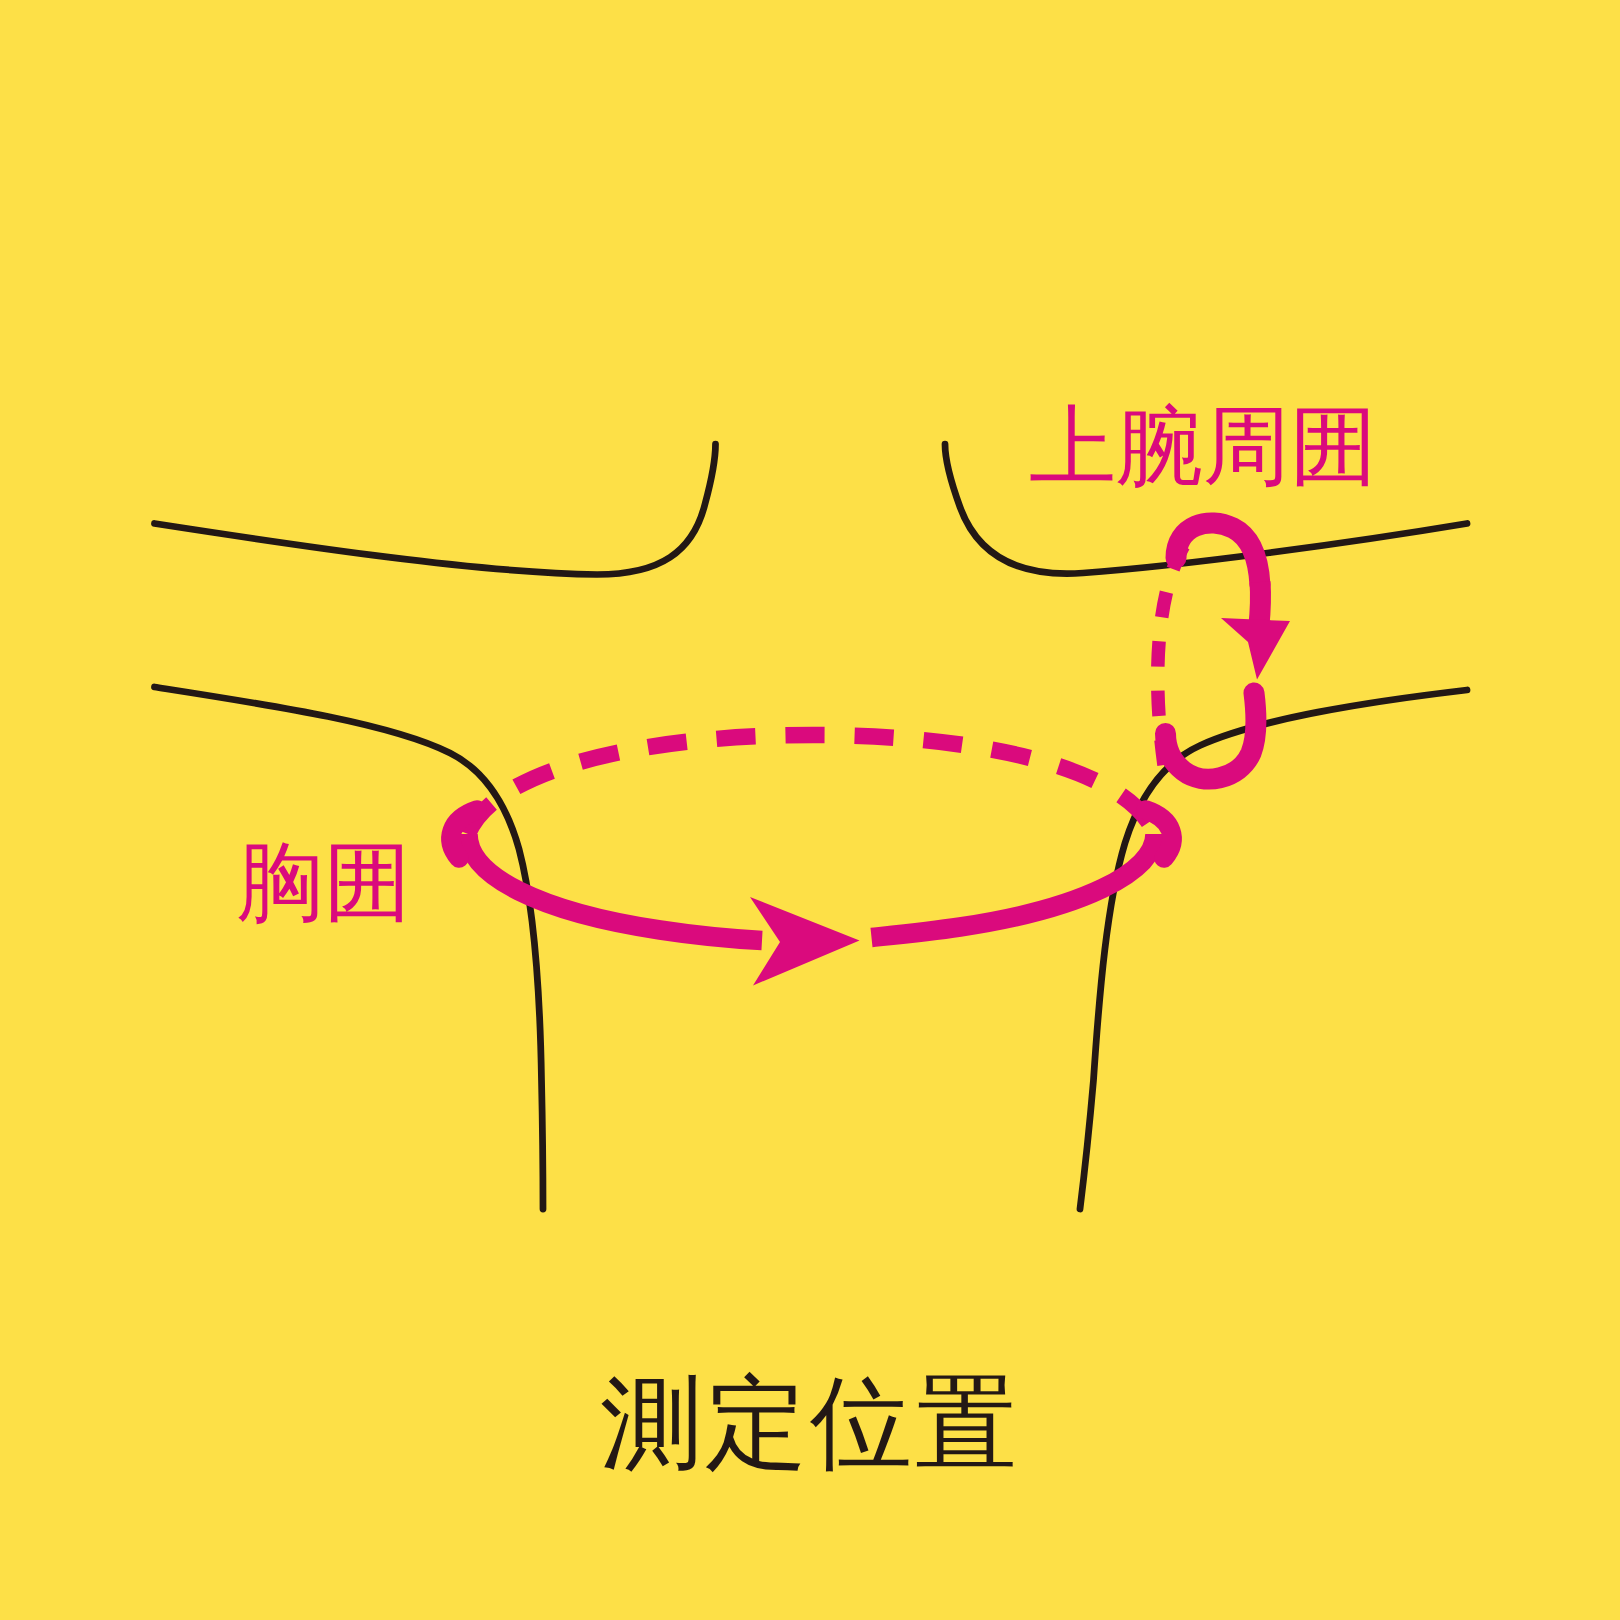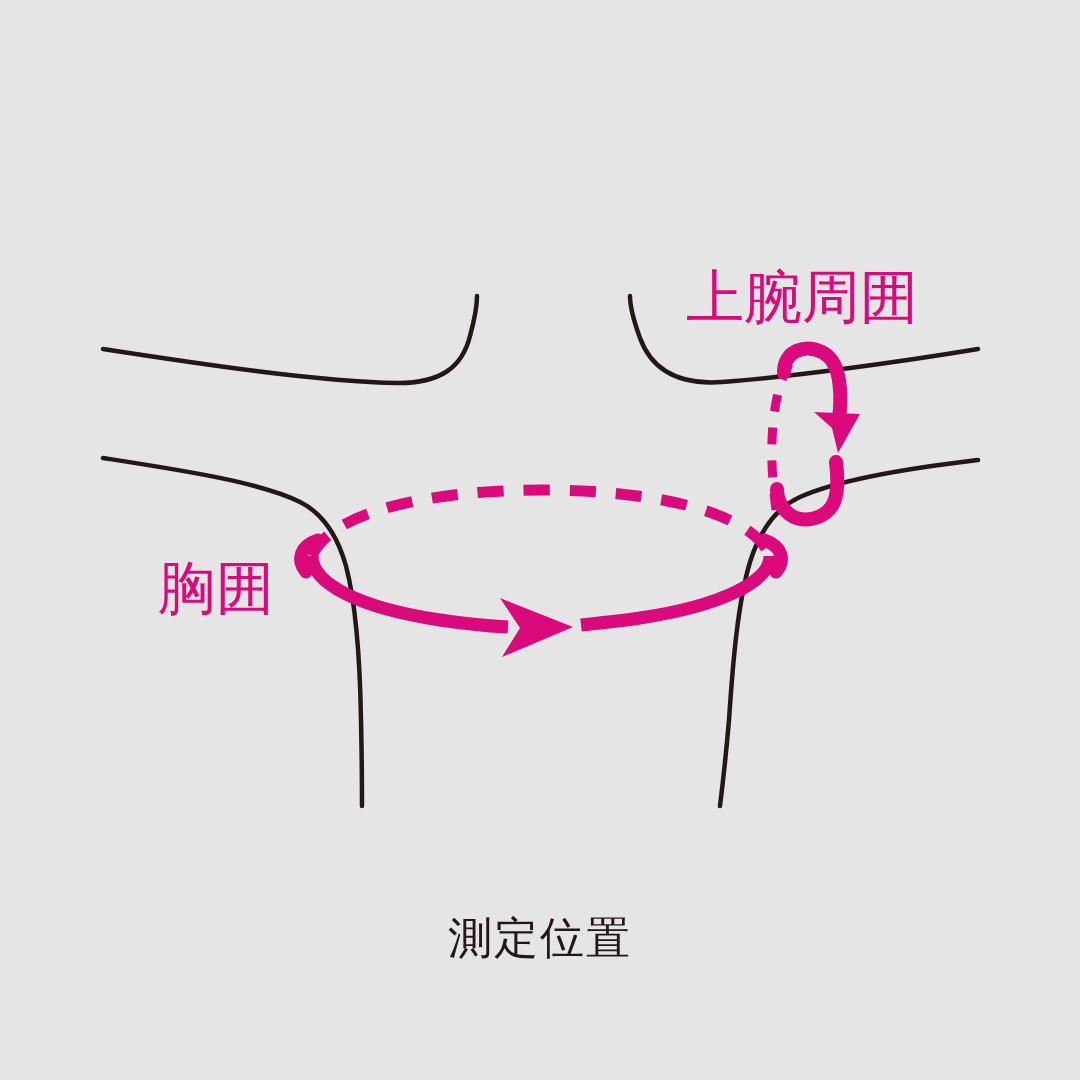--- a/index.html
+++ b/index.html
@@ -10,21 +10,21 @@
   body {
     width: 1080px;
     height: 1080px;
     overflow: hidden;
     font-family: "DejaVu Sans", "Liberation Sans", sans-serif;
   }
   #figure-root {
     position: relative;
     width: 1080px;
     height: 1080px;
-    background: #e5e5e5;
+    background: #fde047;
   }
   #figure-svg {
     position: absolute;
     left: 0;
     top: 0;
     width: 1080px;
     height: 1080px;
     display: block;
   }
   .jp-label {
@@ -51,21 +51,21 @@
     color: #da0a7d;
     white-space: nowrap;
     margin-top: 28px;
   }
   .caption {
     position: absolute;
     left: 0;
     top: 916px;
     width: 1080px;
     text-align: center;
-    font-size: 44px;
+    font-size: 68px;
     line-height: 1;
     letter-spacing: 2px;
     color: #231815;
     white-space: nowrap;
   }
 </style>
 </head>
 <body>
 
 <div id="figure-root">

